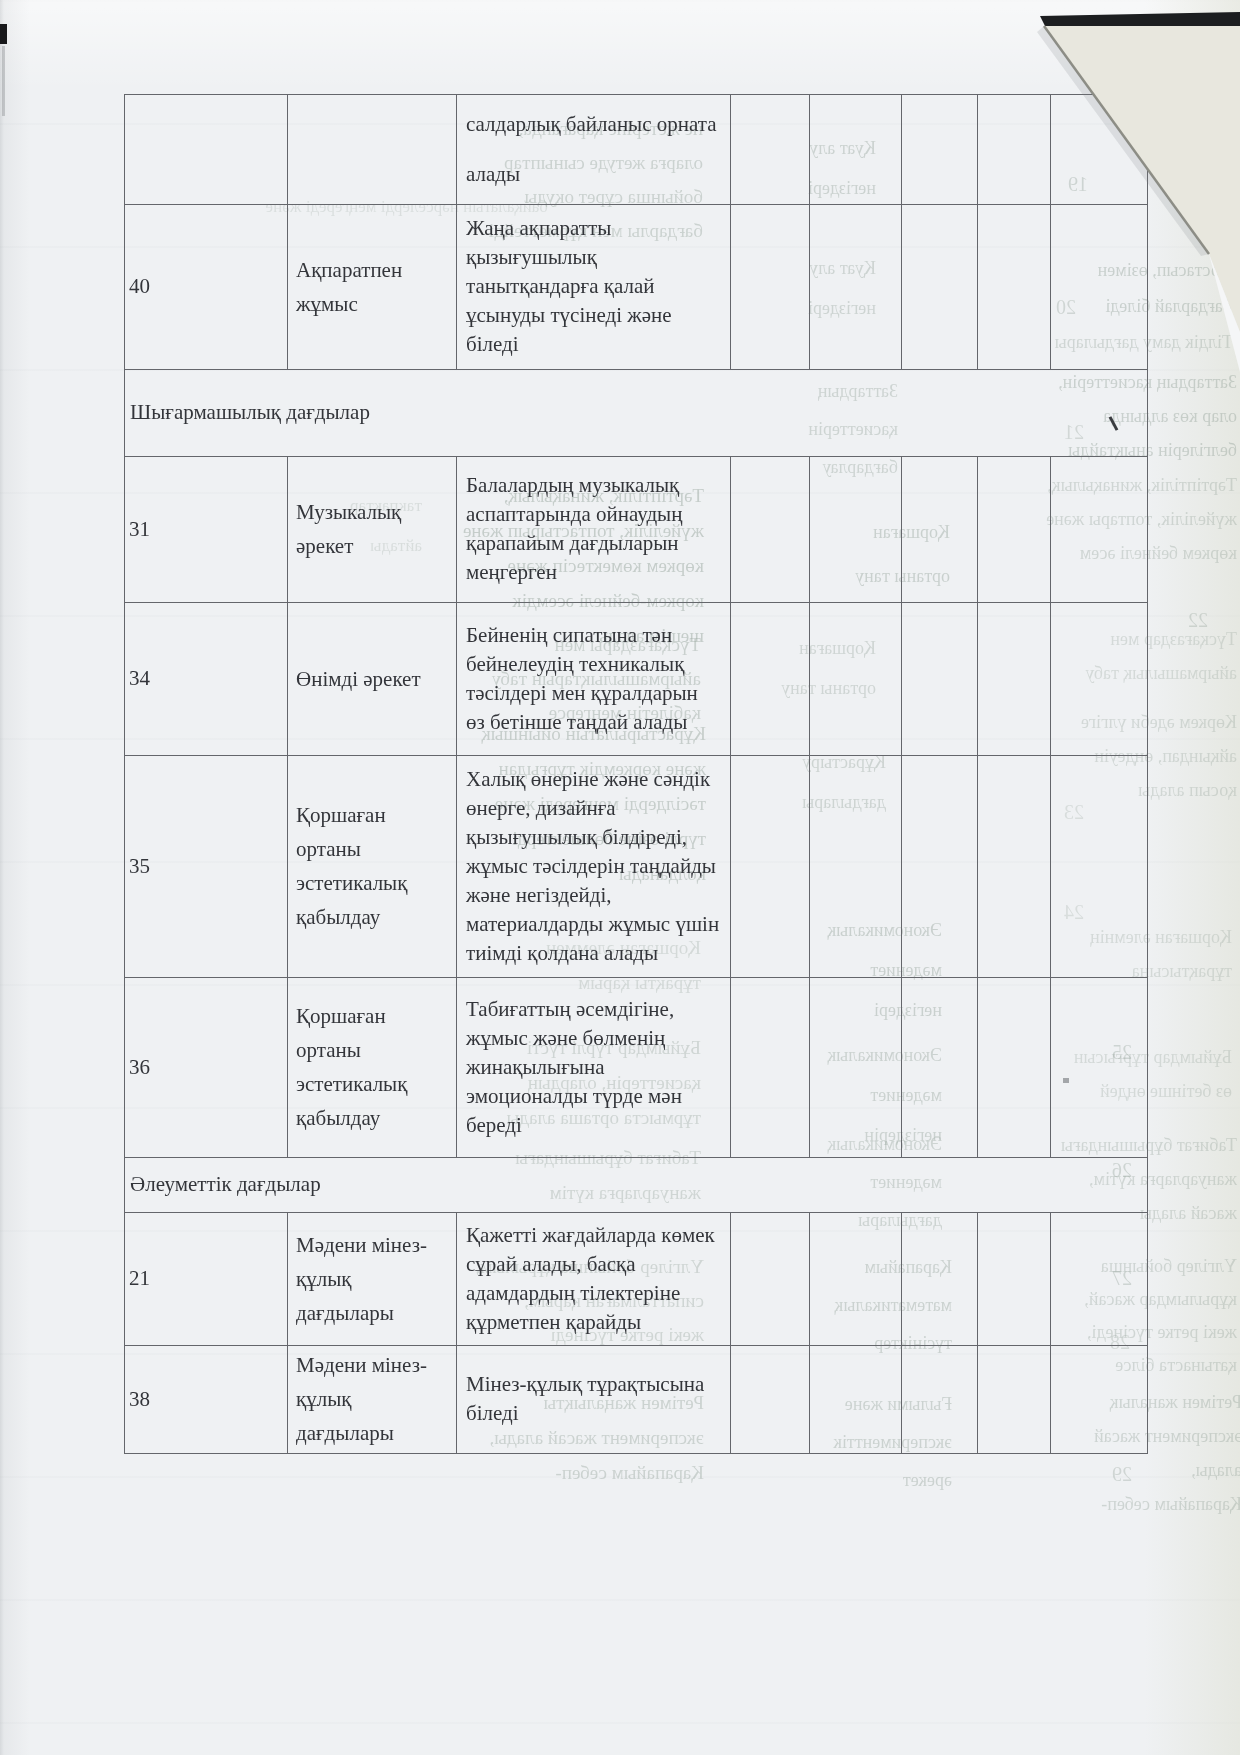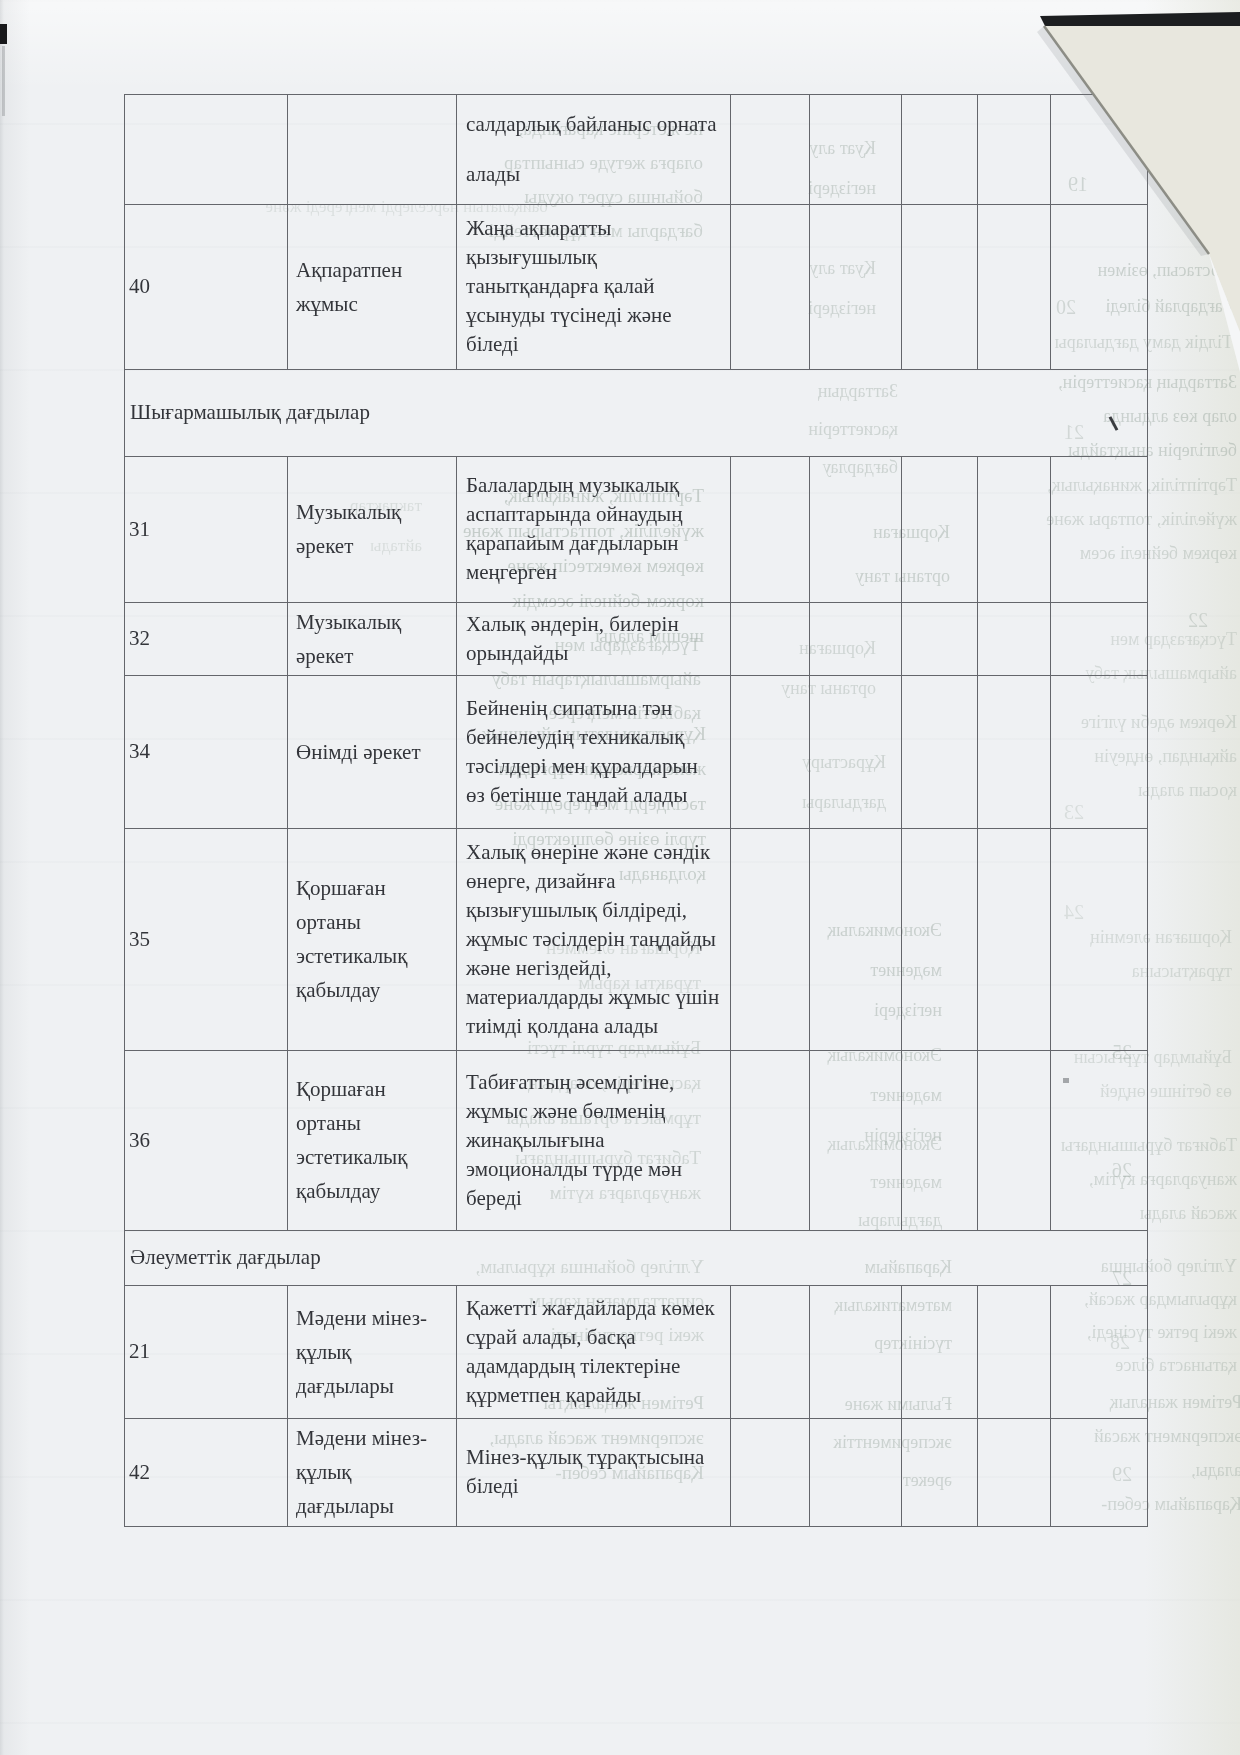--- a/index.html
+++ b/index.html
@@ -94,32 +94,20 @@
           <td class="desc-cell">Балалардың музыкалық
 аспаптарында ойнаудың
 қарапайым дағдыларын
 меңгерген</td>
           <td class="empty-cell"></td>
           <td class="empty-cell"></td>
           <td class="empty-cell"></td>
           <td class="empty-cell"></td>
           <td class="empty-cell"></td>
         </tr>
-        <tr style="height: 72px;">
-          <td class="num-cell">32</td>
-          <td class="act-cell">Музыкалық
-әрекет</td>
-          <td class="desc-cell">Халық әндерін, билерін
-орындайды</td>
-          <td class="empty-cell"></td>
-          <td class="empty-cell"></td>
-          <td class="empty-cell"></td>
-          <td class="empty-cell"></td>
-          <td class="empty-cell"></td>
-        </tr>
         <tr style="height: 153px;">
           <td class="num-cell">34</td>
           <td class="act-cell">Өнімді әрекет</td>
           <td class="desc-cell">Бейненің сипатына тән
 бейнелеудің техникалық
 тәсілдері мен құралдарын
 өз бетінше таңдай алады</td>
           <td class="empty-cell"></td>
           <td class="empty-cell"></td>
           <td class="empty-cell"></td>
@@ -174,21 +162,21 @@
 сұрай алады, басқа
 адамдардың тілектеріне
 құрметпен қарайды</td>
           <td class="empty-cell"></td>
           <td class="empty-cell"></td>
           <td class="empty-cell"></td>
           <td class="empty-cell"></td>
           <td class="empty-cell"></td>
         </tr>
         <tr style="height: 108px;">
-          <td class="num-cell">42</td>
+          <td class="num-cell">38</td>
           <td class="act-cell">Мәдени мінез-
 құлық
 дағдылары</td>
           <td class="desc-cell">Мінез-құлық тұрақтысына
 біледі</td>
           <td class="empty-cell"></td>
           <td class="empty-cell"></td>
           <td class="empty-cell"></td>
           <td class="empty-cell"></td>
           <td class="empty-cell"></td>

